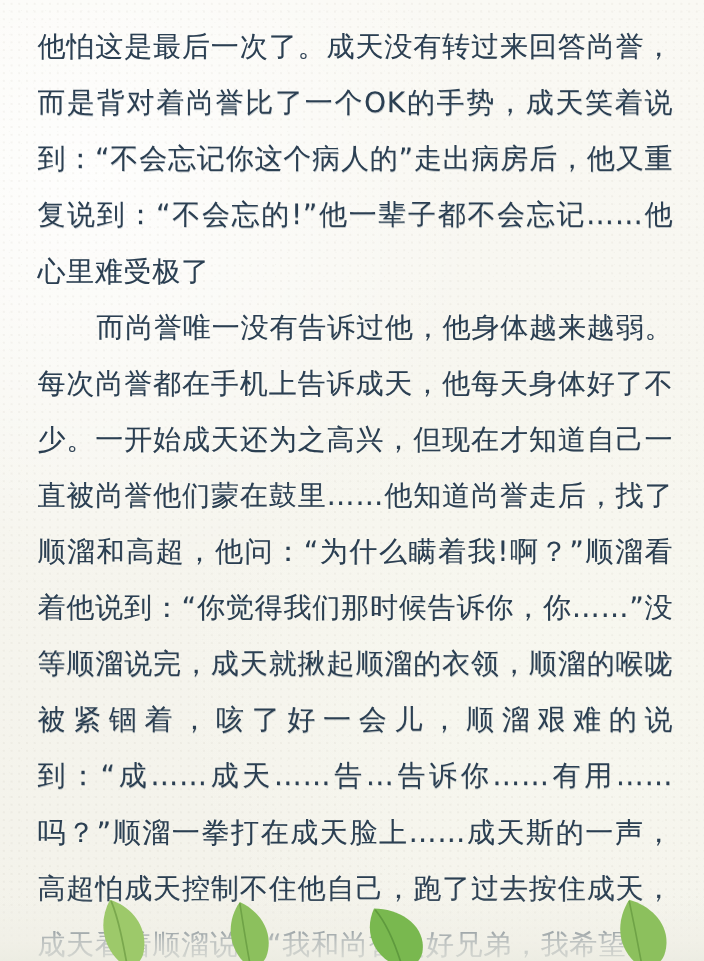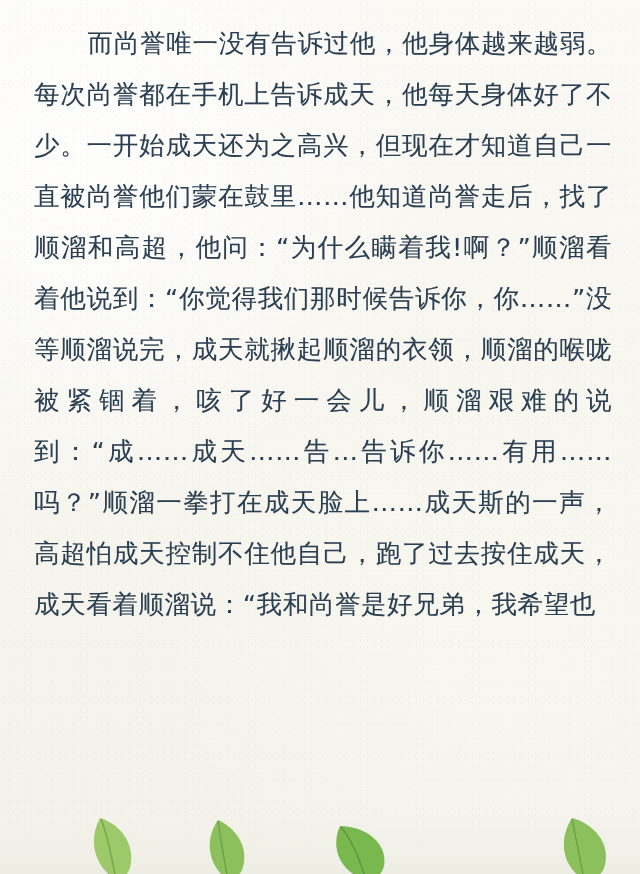--- a/index.html
+++ b/index.html
@@ -77,20 +77,21 @@
   }
 </style>
 </head>
 <body>
 
 <div class="page">
 
   <div class="paper-texture"></div>
 
   <div class="text-body">
+    <p class="para">他怕这是最后一次了。成天没有转过来回答尚誉，而是背对着尚誉比了一个OK的手势，成天笑着说到：“不会忘记你这个病人的”走出病房后，他又重复说到：“不会忘的!”他一辈子都不会忘记……他心里难受极了</p>
     <p class="para indent">而尚誉唯一没有告诉过他，他身体越来越弱。每次尚誉都在手机上告诉成天，他每天身体好了不少。一开始成天还为之高兴，但现在才知道自己一直被尚誉他们蒙在鼓里……他知道尚誉走后，找了顺溜和高超，他问：“为什么瞒着我!啊？”顺溜看着他说到：“你觉得我们那时候告诉你，你……”没等顺溜说完，成天就揪起顺溜的衣领，顺溜的喉咙被紧锢着，咳了好一会儿，顺溜艰难的说到：“成……成天……告…告诉你……有用……吗？”顺溜一拳打在成天脸上……成天斯的一声，高超怕成天控制不住他自己，跑了过去按住成天，成天看着顺溜说：“我和尚誉是好兄弟，我希望也</p>
   </div>
 
   <div class="footer-band"></div>
 
   <svg class="leaf l1" width="62" height="70" viewBox="0 0 62 70">
     <path d="M30 70 C8 56 2 30 14 8 C34 14 50 34 44 58 C41 66 36 69 30 70 Z" fill="#9dc96a"></path>
     <path d="M30 70 C26 48 22 26 15 9" stroke="#7aa84e" stroke-width="1.6" fill="none"></path>
   </svg>
 

